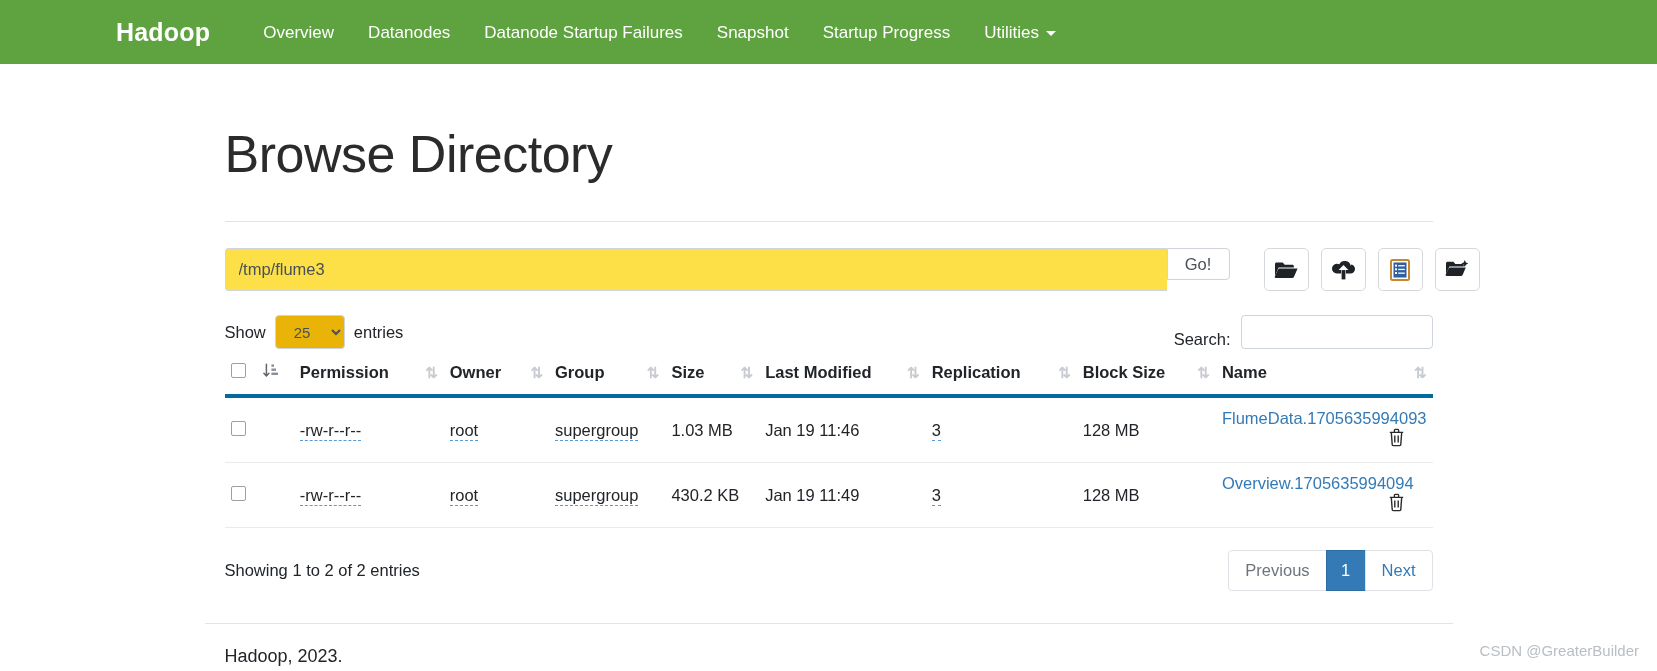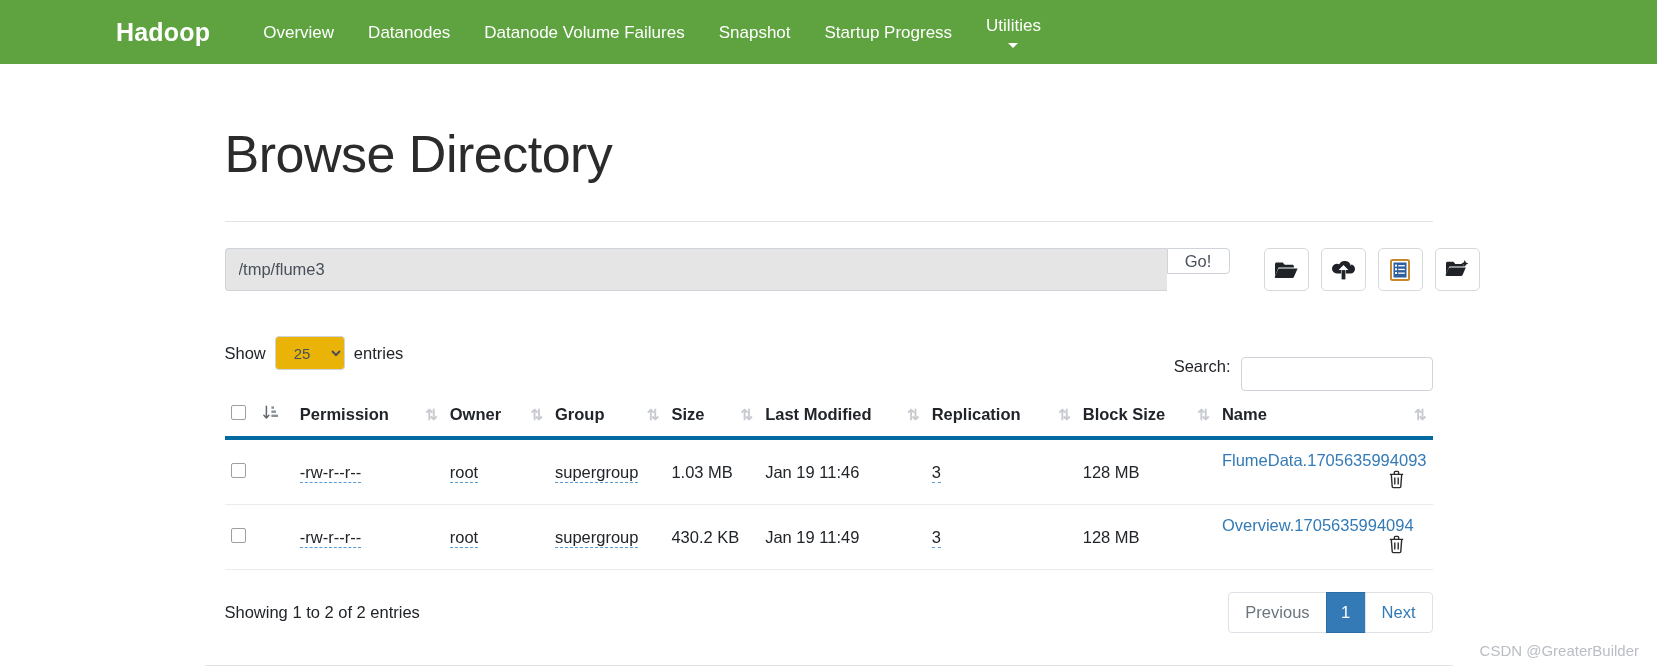--- a/index.html
+++ b/index.html
@@ -36,21 +36,21 @@
   .nav-links{ display:flex; align-items:center; gap:0;justify-content:flex-end; }
   .nav-link{
     color:#ffffff;
     font-size:17px;
     text-decoration:none;
     padding:10px 17px;
     white-space:nowrap;
     cursor:pointer;
     line-height:1;
   }
-  .nav-link.has-caret{ display:inline-flex; align-items:center; gap:7px;flex-direction:column; }
+  .nav-link.has-caret{ display:inline-flex; align-items:center; gap:7px; }
   .caret{
     display:inline-block;
     width:0;height:0;
     border-left:5px solid transparent;
     border-right:5px solid transparent;
     border-top:5px solid #ffffff;
     margin-top:2px;
   }
 
   
@@ -92,24 +92,24 @@
     flex:1;
     height:43px;
     border:1px solid #ced4da;
     border-right:none;
     border-radius:4px 0 0 4px;
     padding:0 13px;
     font-size:16.5px;
     font-family:"Liberation Sans", sans-serif;
     color:#49505a;
     outline:none;
-    background:#e5e5e5;
+    background:#fde047;
   }
   .go-btn{
-    height:26px;
+    height:32px;
     min-width:63px;
     border:1px solid #ced4da;
     border-radius:0 4px 4px 0;
     background:#fff;
     color:#49505a;
     font-size:16.5px;
     font-family:"Liberation Sans", sans-serif;
     cursor:pointer;
     padding:0 14px;
   }
@@ -146,22 +146,22 @@
     border-radius:4px;
     padding:0 8px 0 14px;
     font-size:15px;
     font-family:"Liberation Sans", sans-serif;
     color:#49505a;
     background:#eab308;
     cursor:pointer;
     min-width:68px;
   }
   .dt-filter{
-    display:flex;align-items:flex-start;gap:10px;
-    font-size:16.5px;color:#212529;margin-top:42px;
+    display:flex;align-items:flex-end;gap:10px;
+    font-size:16.5px;color:#212529;
   }
   .search-input{
     width:192px;height:34px;
     border:1px solid #ced4da;
     border-radius:4px;
     padding:0 9px;
     font-size:15px;
     font-family:"Liberation Sans", sans-serif;
     outline:none;
     background:#fff;
@@ -282,21 +282,21 @@
   }
 </style>
 </head>
 <body>
 
 <div class="navbar">
   <a class="brand">Hadoop</a>
   <nav class="nav-links">
     <a class="nav-link">Overview</a>
     <a class="nav-link">Datanodes</a>
-    <a class="nav-link">Datanode Volume Failures</a>
+    <a class="nav-link">Datanode Startup Failures</a>
     <a class="nav-link">Snapshot</a>
     <a class="nav-link">Startup Progress</a>
     <a class="nav-link has-caret">
       <span>Utilities</span>
       <span class="caret"></span>
     </a>
   </nav>
 </div>
 
 <div class="container">

